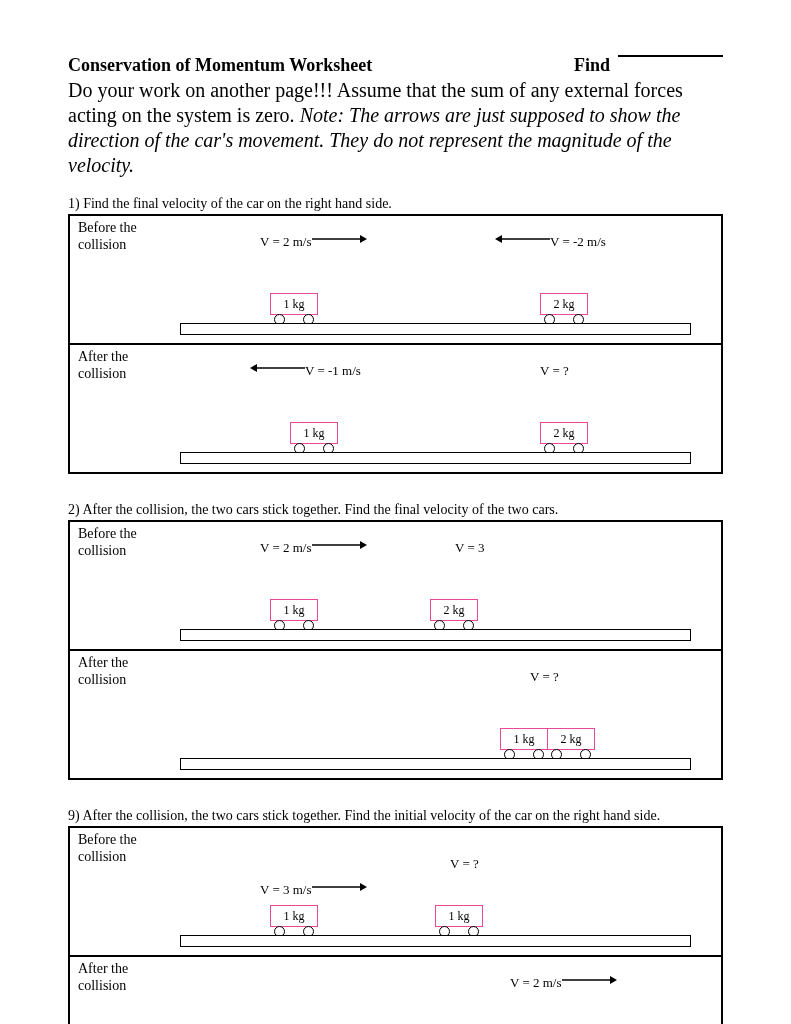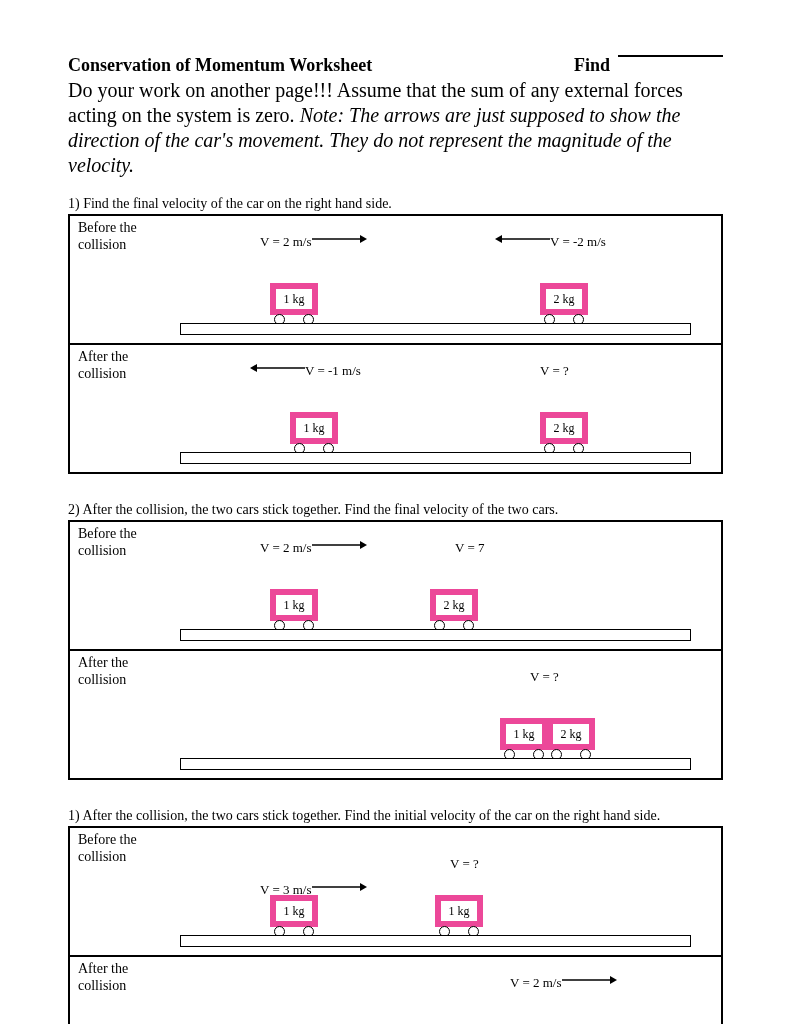--- a/index.html
+++ b/index.html
@@ -70,21 +70,21 @@
   }
   .vel svg { display: block; }
 
   .cart {
     position: absolute;
     bottom: 18px;
     width: 48px;
     text-align: center;
   }
   .cart .body {
-    border: 6px solid #ec4899;
+    border: 1px solid #ec4899;
     height: 20px;
     font-size: 12px;
     line-height: 20px;
     background: #fff;
     text-align: center;
   }
   .cart .wheels {
     display: flex;
     justify-content: space-between;
     padding: 0 4px;
@@ -198,21 +198,21 @@
     <div class="panel-label" style="width:70px;">Before the collision</div>
 
     <div class="vel" style="left:190px; top:18px;">
       <span>V = 2 m/s</span>
       <svg width="55" height="10">
           <line x1="0" y1="5" x2="48" y2="5" stroke="#000" stroke-width="1.5"></line>
           <polygon points="48,1 55,5 48,9" fill="#000"></polygon>
         </svg>
     </div>
     <div class="vel" style="left:385px; top:18px;">
-      <span>V = 7</span>
+      <span>V = 3</span>
     </div>
 
     <div class="cart" style="left:200px;">
       <div class="body">1 kg</div>
       <div class="wheels">
           <div class="wheel"></div>
           <div class="wheel"></div>
         </div>
     </div>
     <div class="cart" style="left:360px;">
@@ -247,21 +247,21 @@
             <div class="wheel"></div>
             <div class="wheel"></div>
           </div>
       </div>
     </div>
 
     <div class="track"></div>
   </div>
 </div>
 
-<div class="prompt">1)  After the collision, the two cars stick together.  Find the initial velocity of the car on the right hand side.</div>
+<div class="prompt">9)  After the collision, the two cars stick together.  Find the initial velocity of the car on the right hand side.</div>
 <div class="problem-box">
   <div class="panel">
     <div class="panel-label" style="width:70px;">Before the collision</div>
 
     <div class="vel" style="left:190px; top:18px;margin-top:36px;">
       <span>V = 3 m/s</span>
       <svg width="55" height="10">
           <line x1="0" y1="5" x2="48" y2="5" stroke="#000" stroke-width="1.5"></line>
           <polygon points="48,1 55,5 48,9" fill="#000"></polygon>
         </svg>

